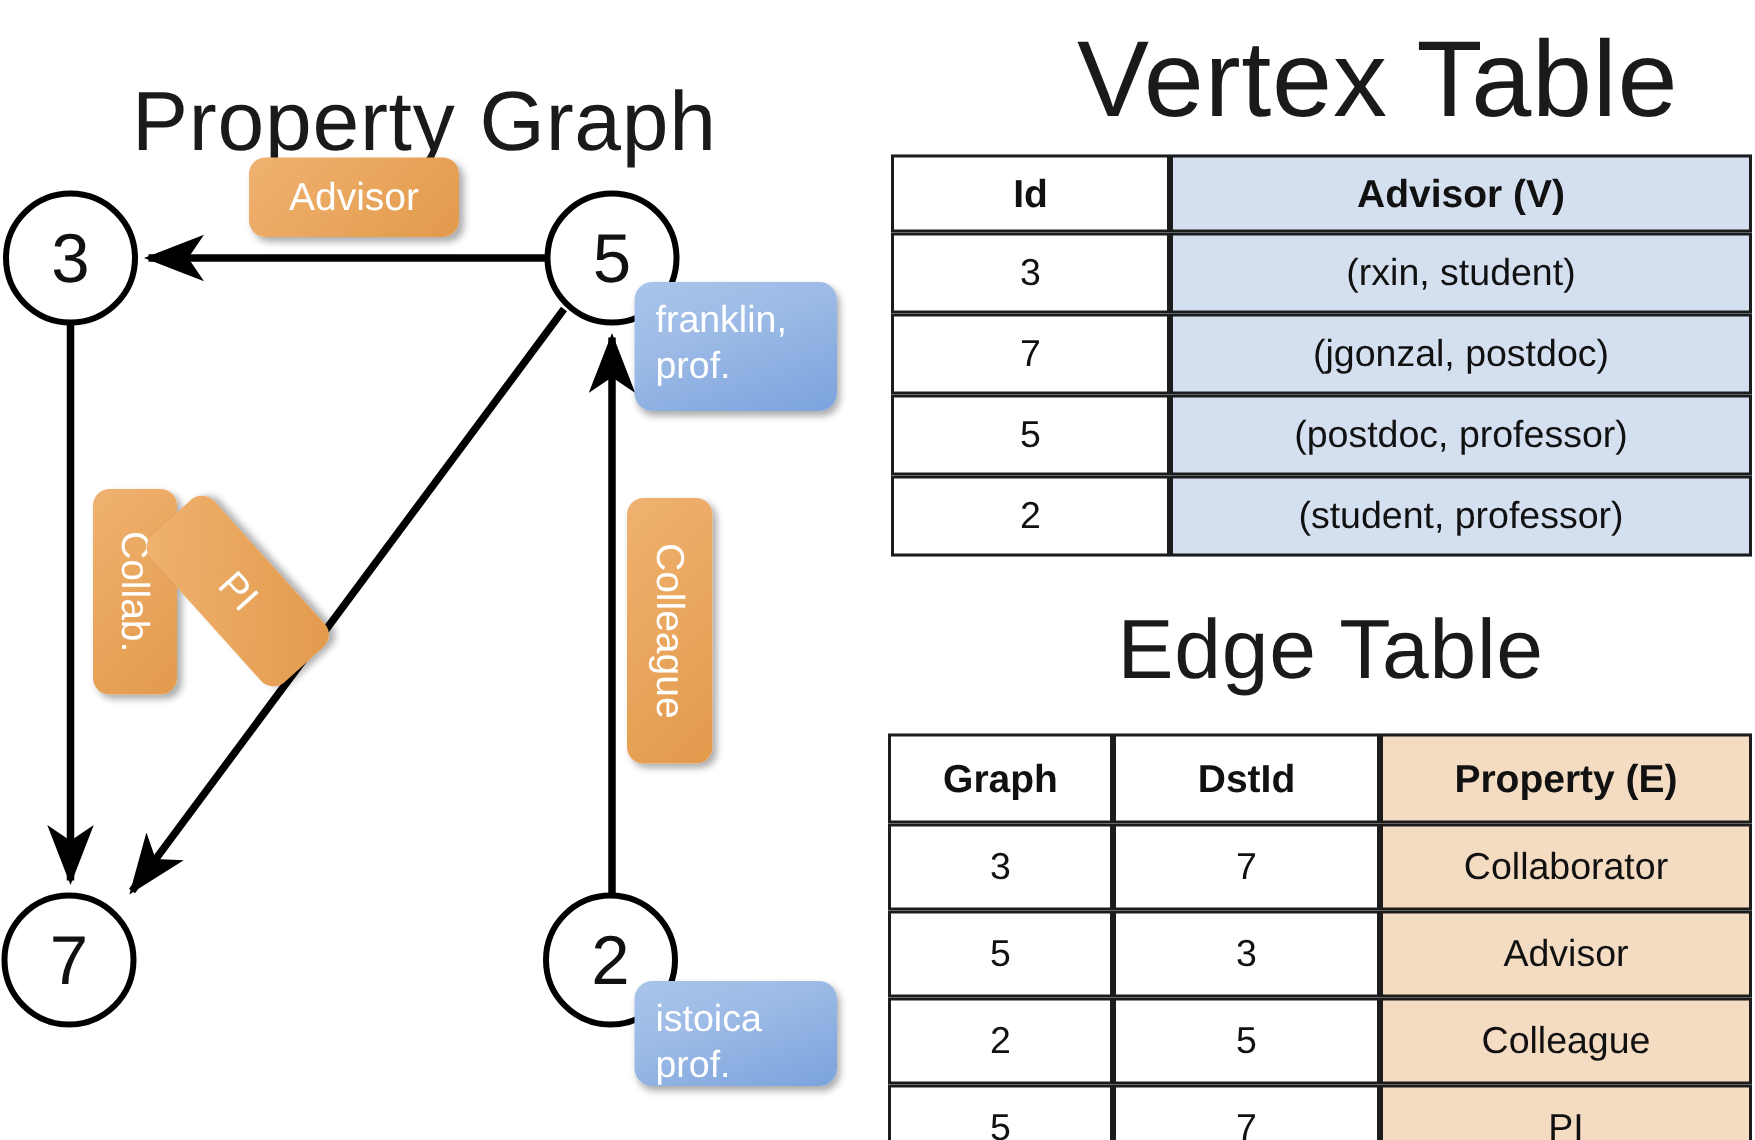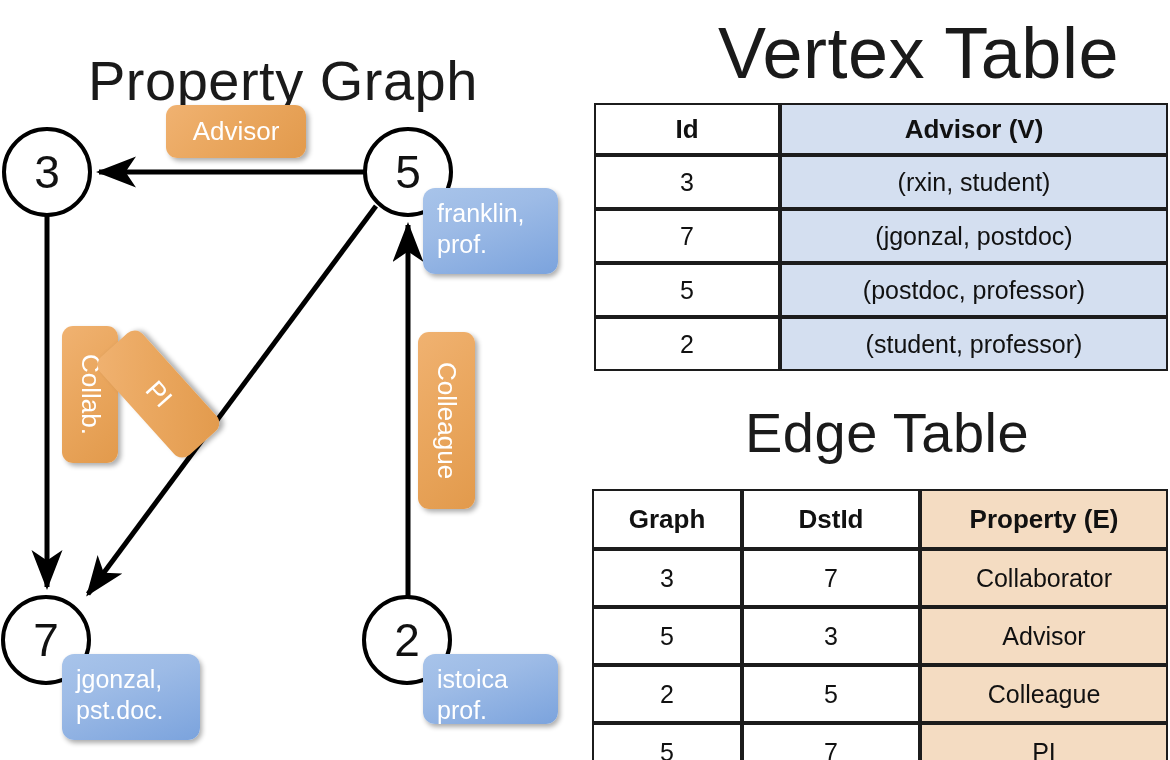--- a/index.html
+++ b/index.html
@@ -88,24 +88,20 @@
   <div class="node" style="left:362px;top:595px;">
     <span>2</span>
   </div>
 
 
   <div class="prop-box" style="left:423px;top:188px;width:135px;height:86px;">
     <div>franklin,</div>
     <div>prof.</div>
   </div>
 
-  <div class="prop-box" style="left:62px;top:654px;width:138px;height:86px;">
-    <div>jgonzal,</div>
-    <div>pst.doc.</div>
-  </div>
 
   <div class="prop-box" style="left:423px;top:654px;width:135px;height:70px;">
     <div>istoica</div>
     <div>prof.</div>
   </div>
 
   <div class="edge-box" style="left:166px;top:105px;width:140px;height:53px;">
     <span>Advisor</span>
   </div>
 

